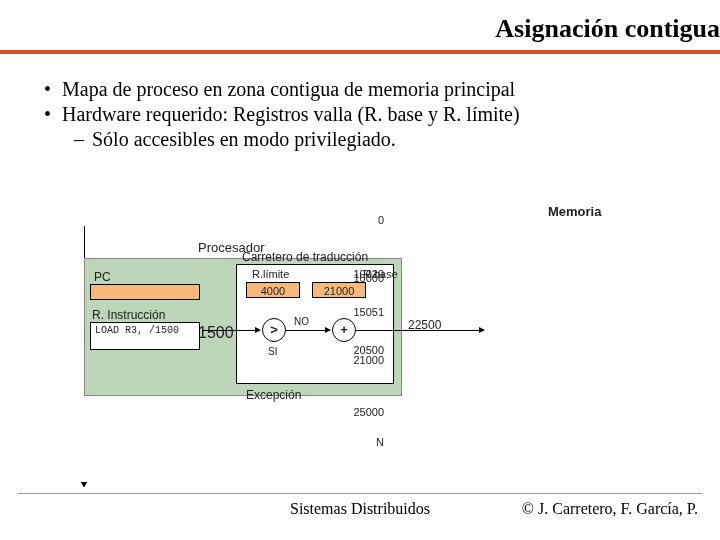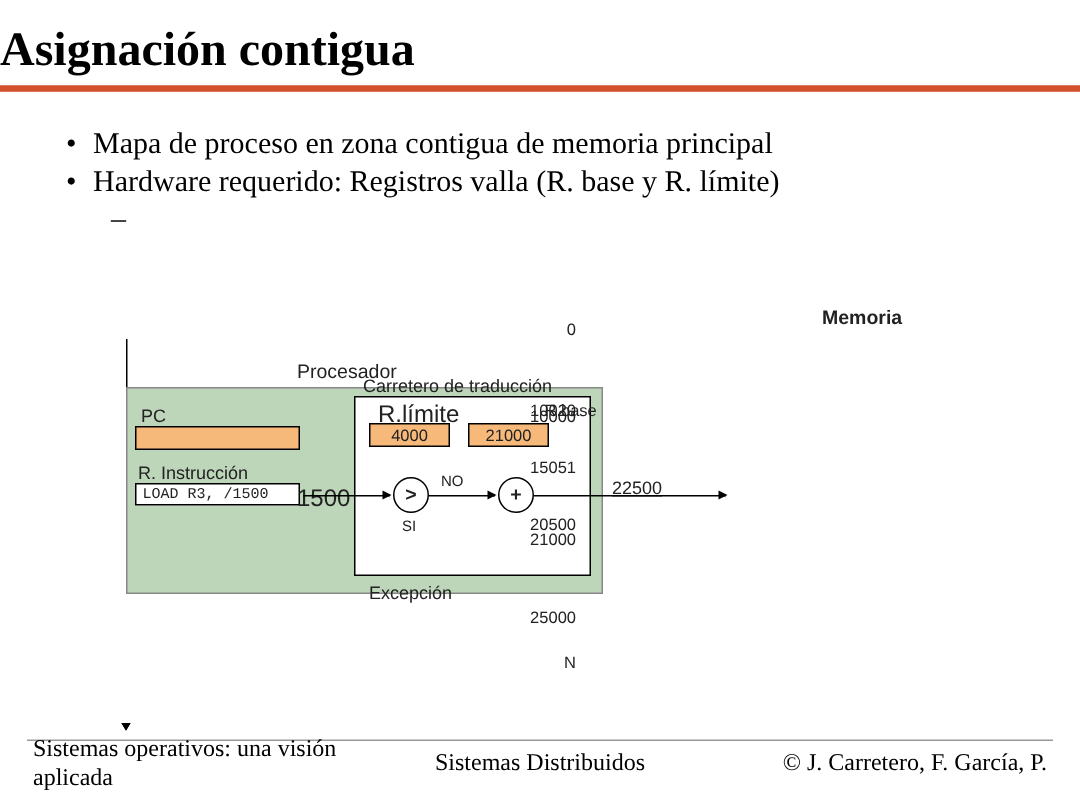--- a/index.html
+++ b/index.html
@@ -5,22 +5,22 @@
   * { box-sizing: border-box; margin: 0; padding: 0; }
   body {
     width: 720px;
     height: 540px;
     background: #fff;
     font-family: "Times New Roman", serif;
     position: relative;
     overflow: hidden;
   }
   .title {
-    text-align: left;
-    font-size: 32px;
+    text-align: right;
+    font-size: 26px;
     font-weight: bold;
     padding-top: 14px;
     padding-bottom: 6px;
   }
   .title-rule {
     height: 4px;
     background: #d3502a;
     border-top: 1px solid #d3502a;
     border-bottom: 2px solid #d3502a;
     margin: 0 0 18px 0;
@@ -52,33 +52,33 @@
   .proc-label { position:absolute; left:114px; top:14px; font-size:13px; }
   .pc-label { position:absolute; left:10px; top:44px; font-size:12px;text-align:right; }
   .pc-field {
     position:absolute; left:6px; top:58px;
     width:110px; height:16px;
     background:#f7b97a; border:1px solid #000;
   }
   .ri-label { position:absolute; left:8px; top:82px; font-size:12px; }
   .ri-field {
     position:absolute; left:6px; top:96px;
-    width:110px; height:15px;
+    width:110px; height:28px;
     background:#fff; border:1px solid #000;
     font-size:10px; line-height:16px; padding-left:4px;
     font-family:"Courier New",monospace;
   }
   .ri-val { position:absolute; left:114px; top:98px; font-size:16px; }
   .hw-box {
     position:absolute; left:152px; top:38px;
     width:158px; height:120px;
     background:#fff; border:1px solid #000;
   }
   .hw-label { position:absolute; left:158px; top:24px; font-size:12px; }
-  .lim-label { position:absolute; left:168px; top:42px; font-size:16px; }
+  .lim-label { position:absolute; left:168px; top:42px; font-size:11px; }
   .base-label { position:absolute; left:232px; top:42px; font-size:11px;margin-left:47px; }
   .lim-field {
     position:absolute; left:162px; top:56px;
     width:54px; height:16px;
     background:#f7b97a; border:1px solid #000;
     text-align:center; font-size:11px; line-height:16px;
   }
   .base-field {
     position:absolute; left:228px; top:56px;
     width:54px; height:16px;
@@ -137,20 +137,21 @@
   <div class="li">
     <span class="dot">•</span>
     <span>Mapa de proceso en zona contigua de memoria principal</span>
   </div>
   <div class="li">
     <span class="dot">•</span>
     <span>Hardware requerido: Registros valla (R. base y R. límite)</span>
   </div>
   <div class="sub">
     <span class="dash">–</span>
+    <span>Sólo accesibles en modo privilegiado.</span>
   </div>
 </div>
 
 <div class="diagram">
   <div class="mem-label">Memoria</div>
   <div class="proc-label">Procesador</div>
   <div class="proc-box"></div>
 
   <div class="pc-label">PC</div>
   <div class="pc-field"></div>
@@ -190,16 +191,16 @@
         <div class="addr" style="top: 130px;">20500</div>
         <div class="addr" style="top: 140px;">21000</div>
         <div class="addr" style="top: 172px; margin-top: 20px;">25000</div>
         <div class="addr" style="top: 222px;">N</div>
       </div>
   </div>
 </div>
 
 <div class="footer-rule"></div>
 <div class="f-left">
-  <span>Sistemas operativos: una visión aplicada</span><br>
+  <br>
 </div>
 <div class="f-center">Sistemas Distribuidos</div>
 <div class="f-right">© J. Carretero, F. García, P.</div>
 
 </body></html>

